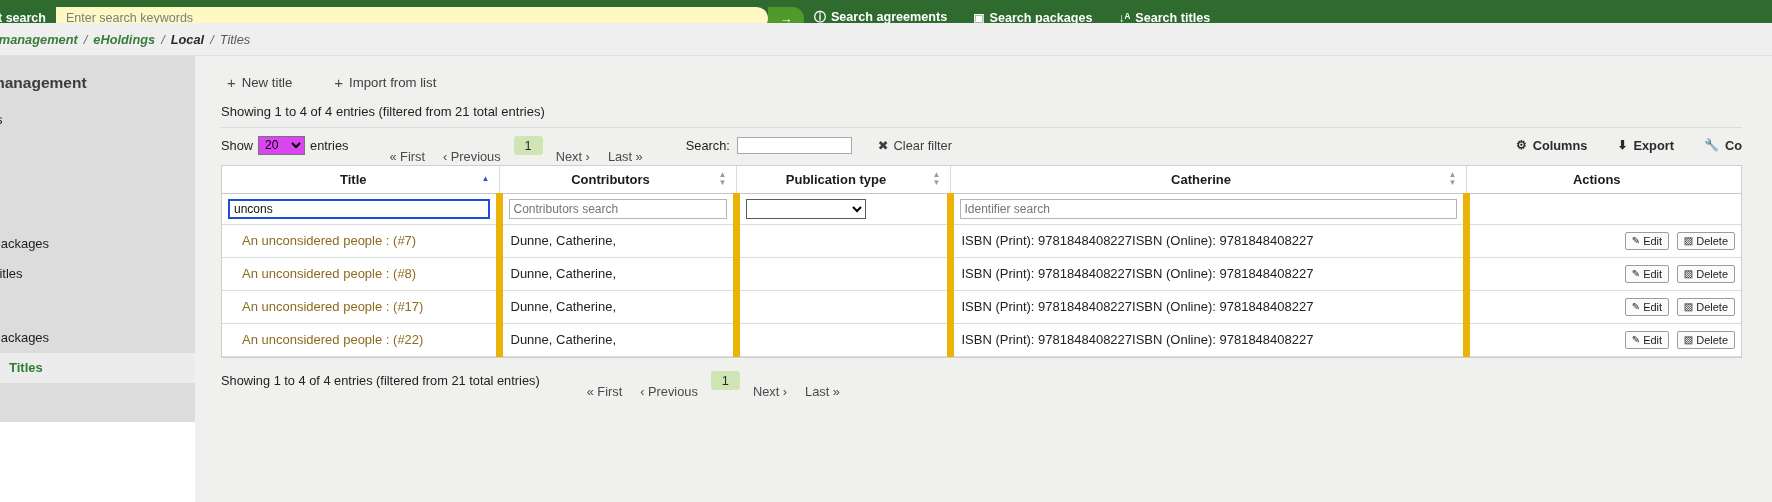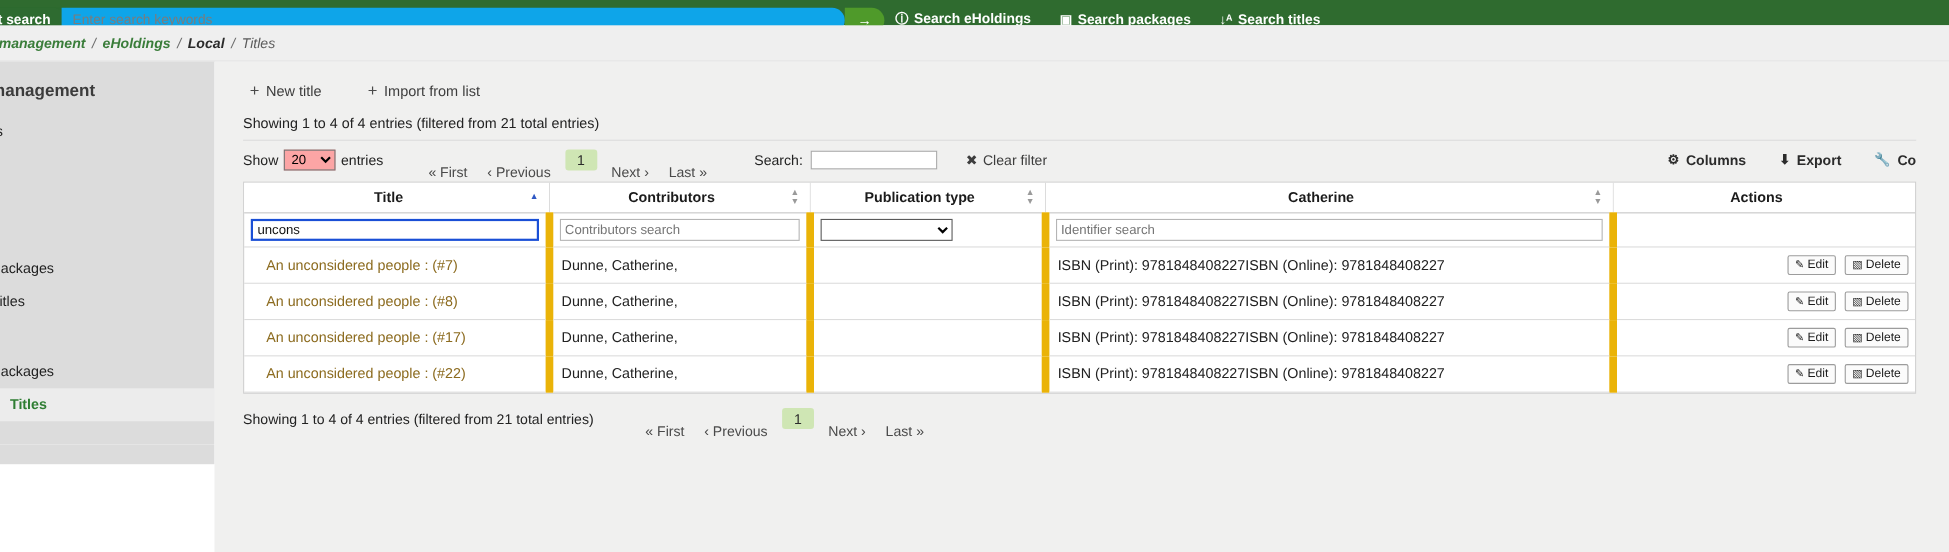--- a/index.html
+++ b/index.html
@@ -37,21 +37,21 @@
   }
   .search-field-wrap{
     position:relative;
     flex:0 0 auto;
     width:712px; height:23px;
     margin-left:-4px;
   }
   .search-input{
     width:712px; height:23px;
     border:none; outline:none;
-    background:#0ea5e9;
+    background:#fef9c3;
     border-top-right-radius:12px; border-bottom-right-radius:12px;
     padding:0 10px 0 10px;
     font-family:"Liberation Sans", sans-serif;
     font-size:12.5px; color:#212529;
   }
   .search-input::placeholder{ color:#7c7c7c; }
   .search-go{
     position:absolute; left:712px; top:0;
     width:36px; height:23px;
     background:#4f9a2a;
@@ -130,21 +130,21 @@
 
   
   .dt-toolbar{
     display:flex; height:34px; width:1521px;
   }
   .dt-left{ display:flex; align-items:center; }
   .show-lbl{ font-size:12.8px; color:#222; }
   .len-select{
     margin:0 5px; height:19px; font-size:12px;
     font-family:"Liberation Sans", sans-serif;
-    border:1px solid #767676; background:#fca5a5; color:#000;
+    border:1px solid #767676; background:#d946ef; color:#000;
     padding:0 2px;
   }
   .pager{ display:flex; align-items:center; margin-left:32px; }
   .pg{
     font-size:12.8px; color:#4a4a4a; padding:2px 9px; cursor:pointer; white-space:nowrap;margin-top:22px;
   }
   .pg.cur{
     background:#cfe6b4; color:#2b2b2b; border-radius:3px; padding:2px 11px; margin:0 4px;
   }
   .srch-lbl{ font-size:12.8px; color:#222; margin-left:34px; margin-right:7px; }
@@ -226,21 +226,21 @@
     <div class="search-pill">
       <div class="search-pill-label">t search</div>
     </div>
     <div class="search-field-wrap">
       <input class="search-input" type="text" placeholder="Enter search keywords" style="">
       <div class="search-go">→</div>
     </div>
     <div class="top-links">
       <div class="top-link active">
         <span class="tl-ico">ⓘ</span>
-        <span>Search eHoldings</span>
+        <span>Search agreements</span>
       </div>
       <div class="top-link">
         <span class="tl-ico">▣</span>
         <span>Search packages</span>
       </div>
       <div class="top-link">
         <span class="tl-ico">↓ᴬ</span>
         <span>Search titles</span>
       </div>
     </div>

